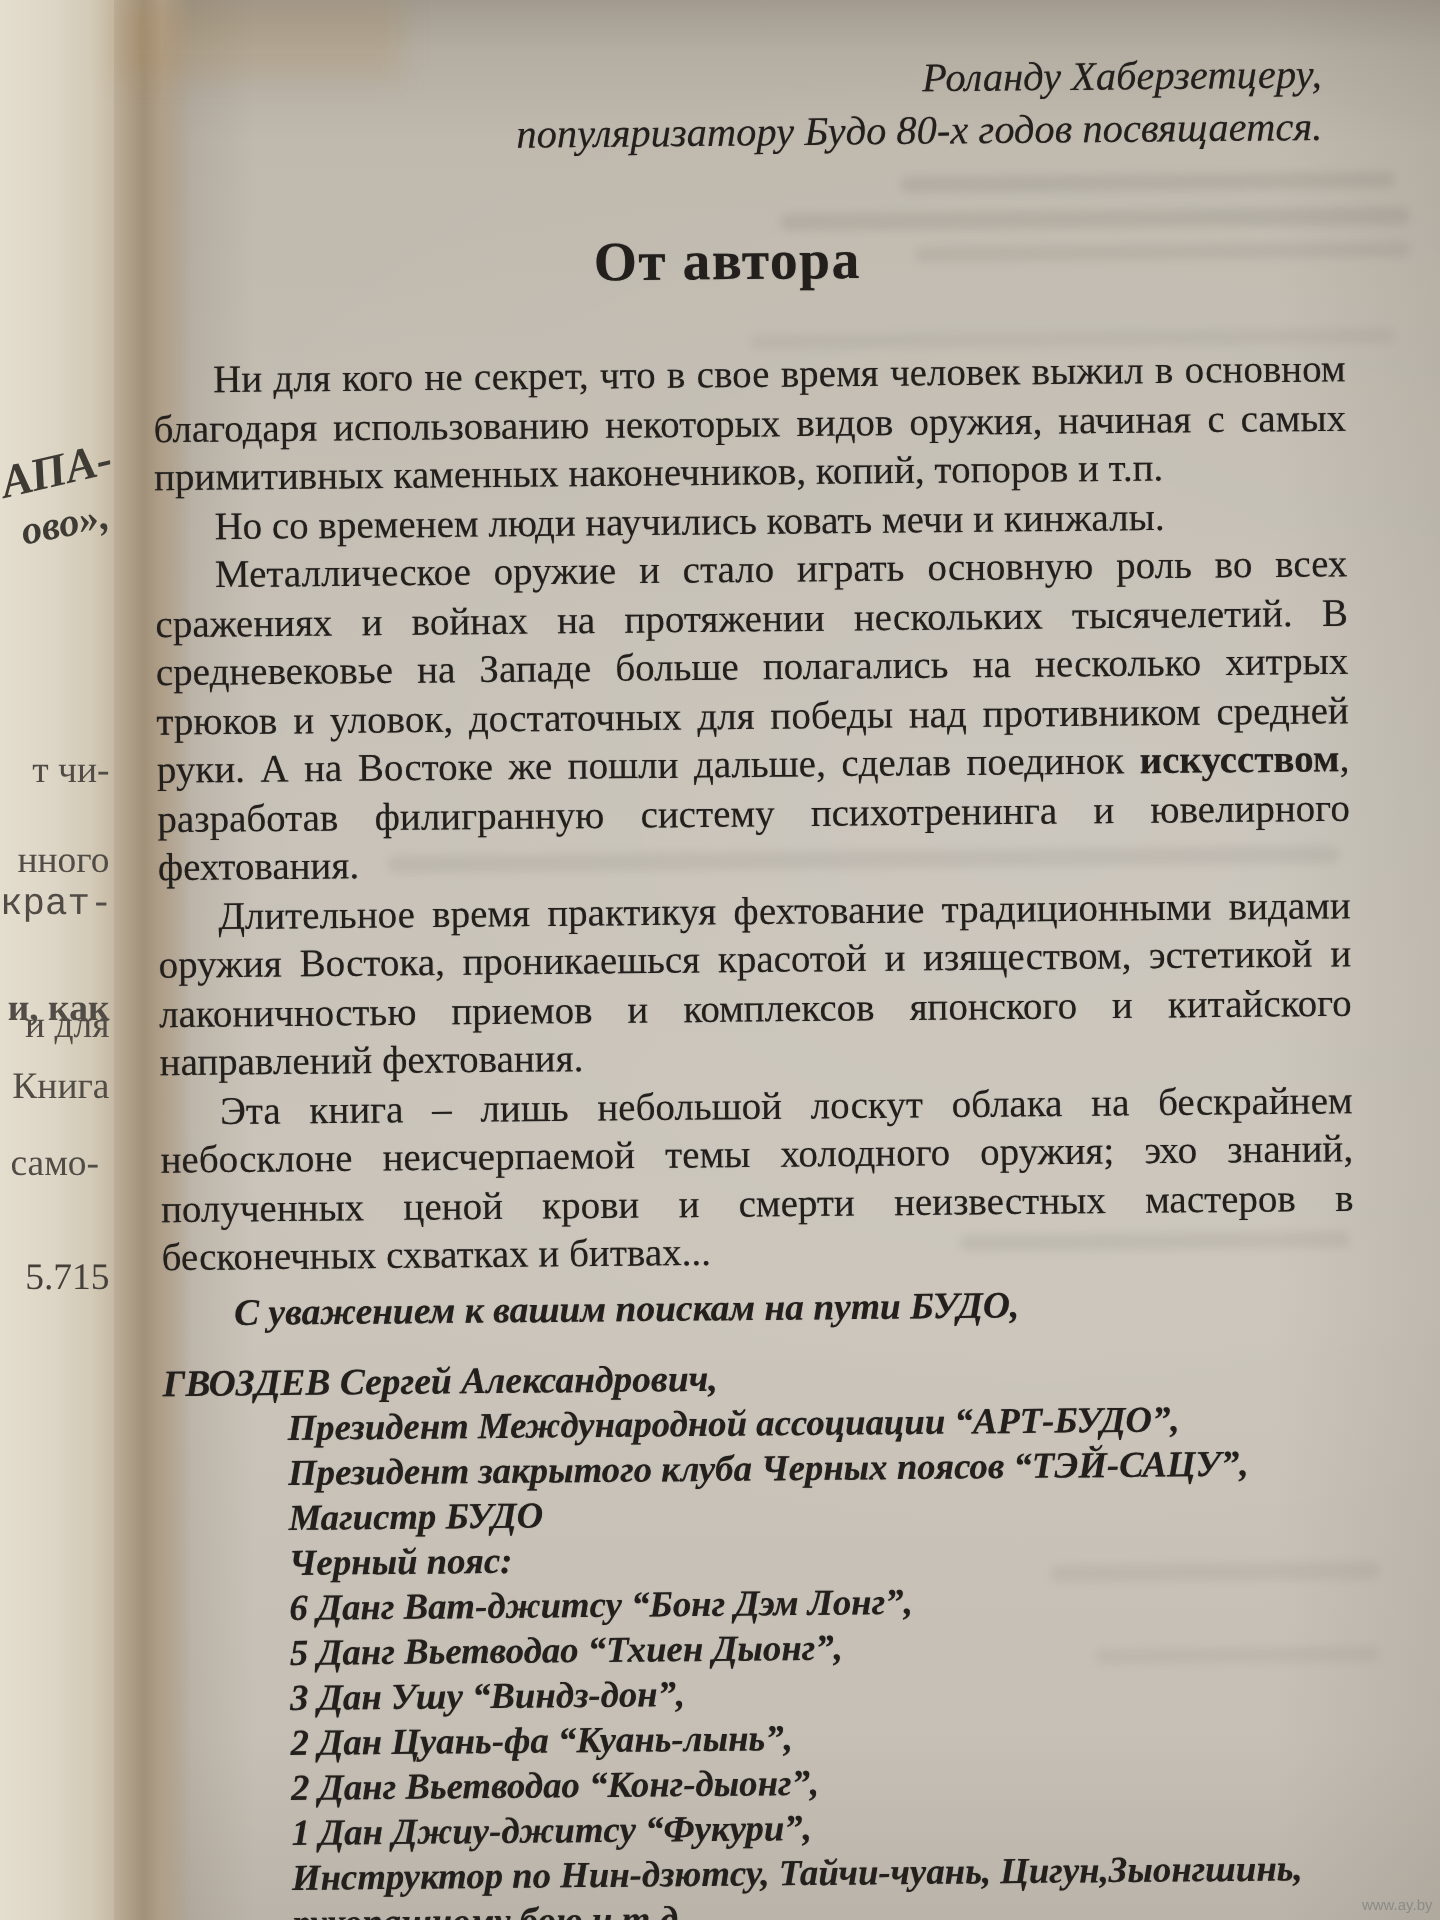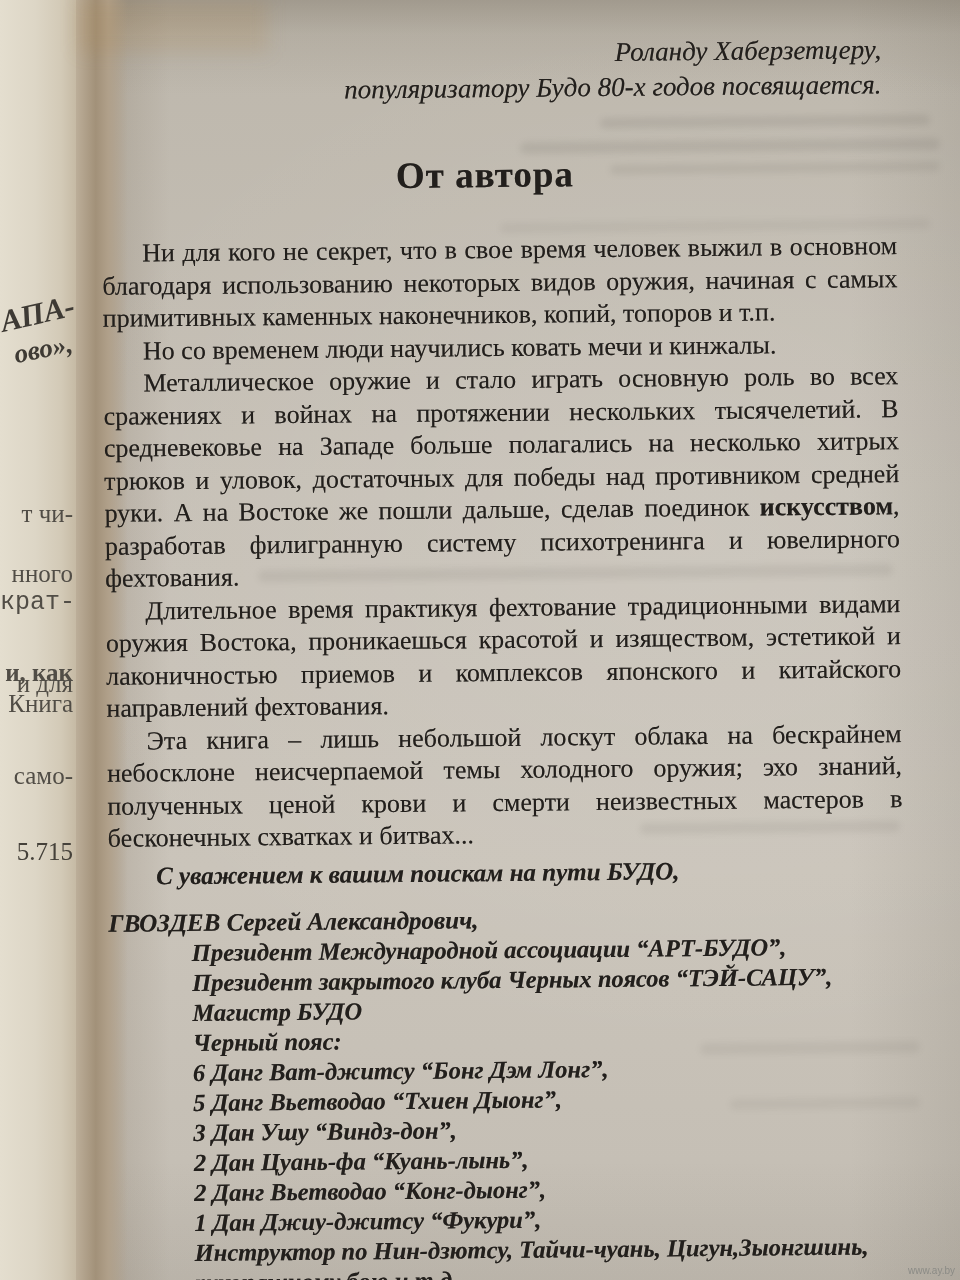--- a/index.html
+++ b/index.html
@@ -69,22 +69,22 @@
   <div class="gutter"></div>
   <div class="corner-tint"></div>
 
   <div class="frag it" style="top:298px;font-size:31px;transform:rotate(-13deg);">АПА-</div>
   <div class="frag it" style="top:337px;font-size:27px;transform:rotate(-11deg);">ово»,</div>
   <div class="frag" style="top:501px;">т чи-</div>
   <div class="frag" style="top:561px;">нного</div>
   <div class="frag" style="top:590px;font-family:Liberation Mono, monospace;">крат-</div>
   <div class="frag" style="top:660px;font-weight:bold;">и, как</div>
   <div class="frag" style="top:671px;">и для</div>
-  <div class="frag" style="top:691px;font-family:Liberation Serif, serif;">Книга</div>
-  <div class="frag" style="top:763px;">само-</div>
+  <div class="frag" style="top:712px;font-family:Liberation Serif, serif;">Книга</div>
+  <div class="frag" style="top:763px;text-align:center;">само-</div>
   <div class="frag" style="top:839px;font-size:25px;color:#45413a;">5.715</div>
 
   <div class="ghost" style="left:600px;top:116px;width:330px;height:11px;opacity:.13;"></div>
   <div class="ghost" style="left:520px;top:140px;width:420px;height:12px;opacity:.13;"></div>
   <div class="ghost" style="left:610px;top:163px;width:330px;height:10px;opacity:.11;"></div>
   <div class="ghost" style="left:500px;top:221px;width:430px;height:10px;opacity:.08;"></div>
   <div class="ghost" style="left:258px;top:567px;width:635px;height:12px;opacity:.10;"></div>
   <div class="ghost" style="left:640px;top:822px;width:260px;height:11px;opacity:.10;"></div>
   <div class="ghost" style="left:700px;top:1042px;width:220px;height:12px;opacity:.09;"></div>
   <div class="ghost" style="left:730px;top:1098px;width:190px;height:11px;opacity:.08;"></div>

